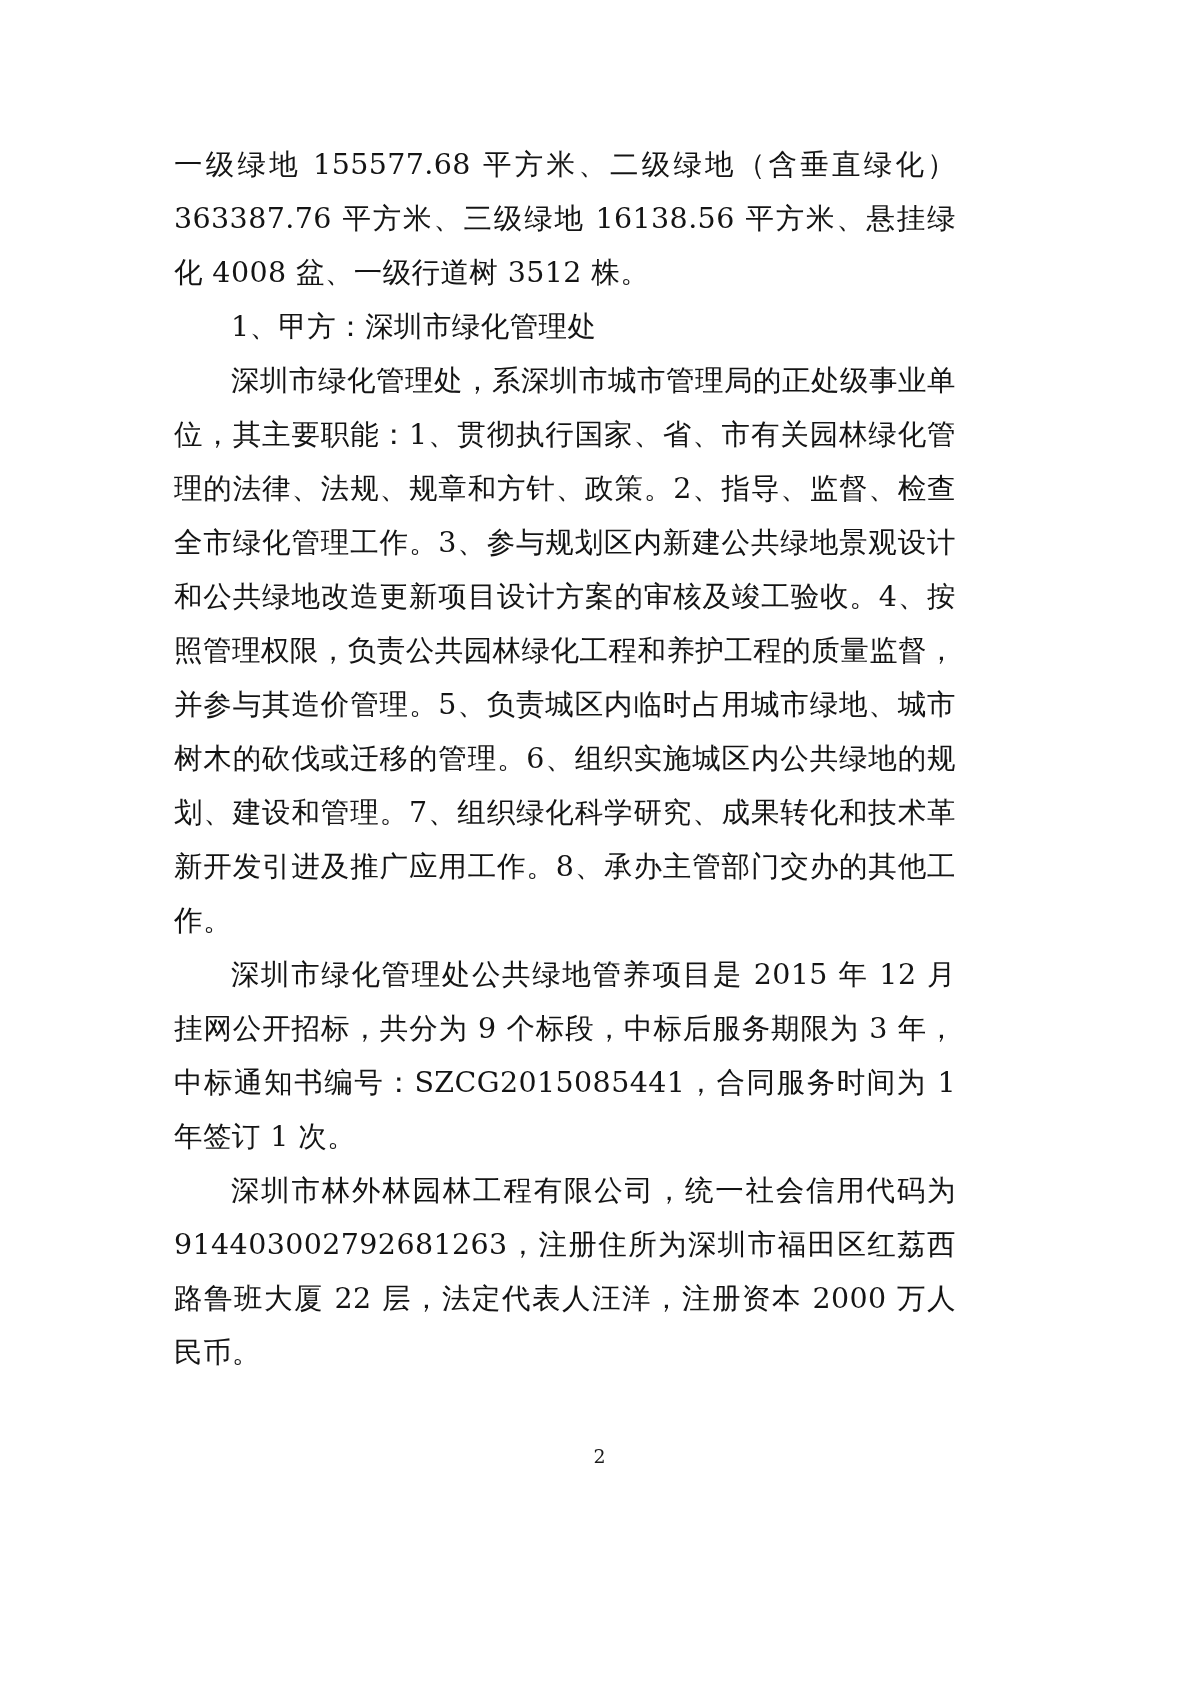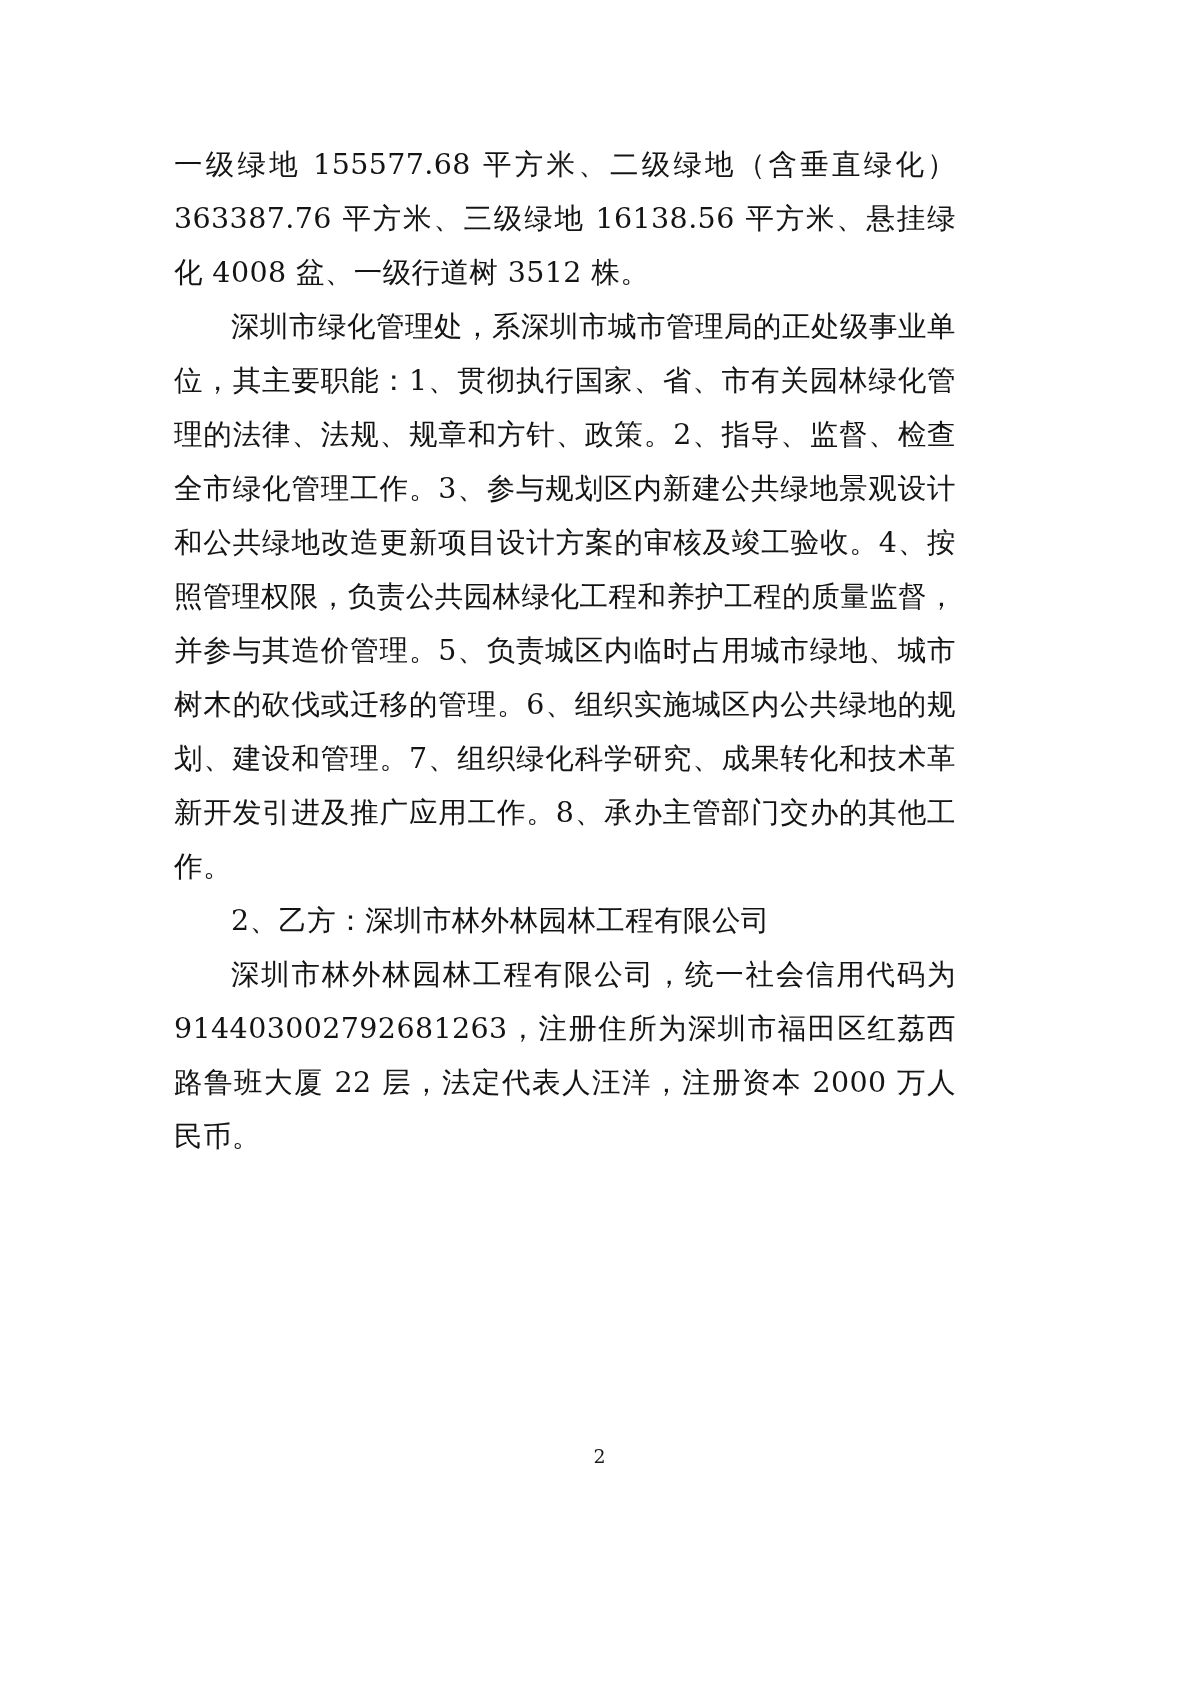--- a/index.html
+++ b/index.html
@@ -55,24 +55,25 @@
 </style>
 </head>
 <body>
 
 <div class="page">
   <div class="content">
 
     <p class="para">一级绿地 155577.68 平方米、二级绿地（含垂直绿化）363387.76 平方米、三级绿地 16138.56 平方米、悬挂绿化 4008 盆、一级行道树 3512 株。</p>
 
 
+    <p class="para indent">1、甲方：深圳市绿化管理处</p>
 
     <p class="para indent">深圳市绿化管理处，系深圳市城市管理局的正处级事业单位，其主要职能：1、贯彻执行国家、省、市有关园林绿化管理的法律、法规、规章和方针、政策。2、指导、监督、检查全市绿化管理工作。3、参与规划区内新建公共绿地景观设计和公共绿地改造更新项目设计方案的审核及竣工验收。4、按照管理权限，负责公共园林绿化工程和养护工程的质量监督，并参与其造价管理。5、负责城区内临时占用城市绿地、城市树木的砍伐或迁移的管理。6、组织实施城区内公共绿地的规划、建设和管理。7、组织绿化科学研究、成果转化和技术革新开发引进及推广应用工作。8、承办主管部门交办的其他工作。</p>
 
+    <p class="para indent">深圳市绿化管理处公共绿地管养项目是 2015 年 12 月挂网公开招标，共分为 9 个标段，中标后服务期限为 3 年，中标通知书编号：SZCG2015085441，合同服务时间为 1 年签订 1 次。</p>
 
-    <p class="para indent">2、乙方：深圳市林外林园林工程有限公司</p>
 
     <p class="para indent">深圳市林外林园林工程有限公司，统一社会信用代码为 914403002792681263，注册住所为深圳市福田区红荔西路鲁班大厦 22 层，法定代表人汪洋，注册资本 2000 万人民币。</p>
 
   </div>
 
   <div class="page-number">2</div>
 </div>
 
 </body></html>

